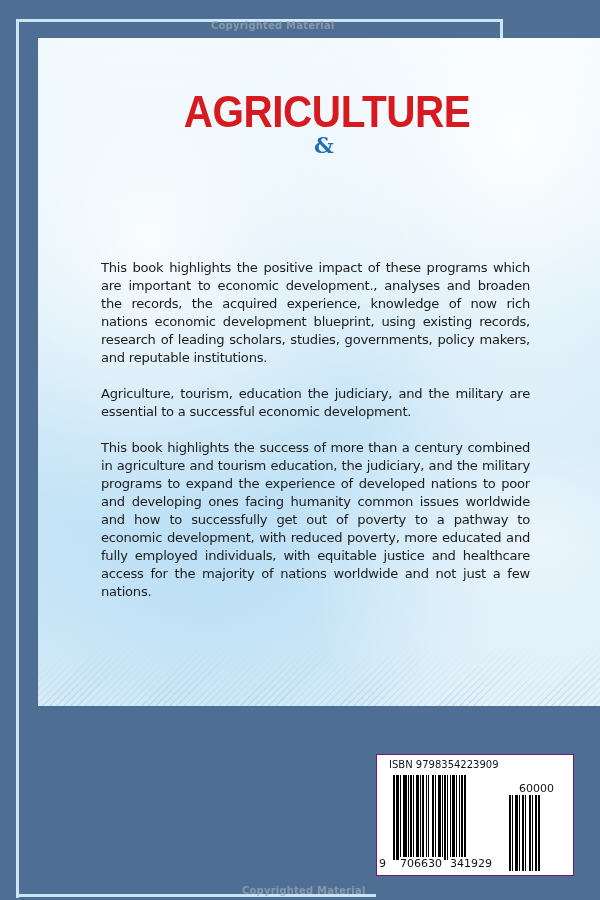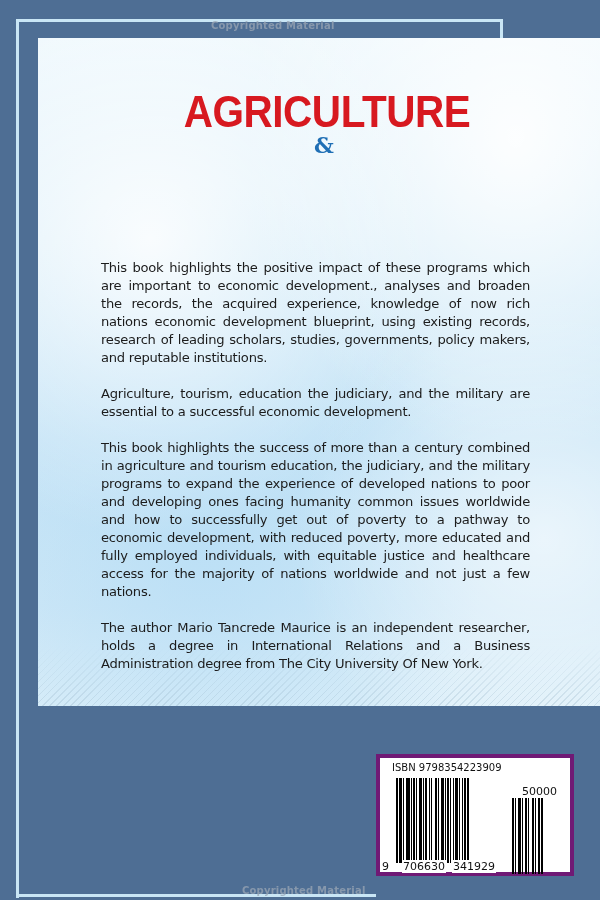--- a/index.html
+++ b/index.html
@@ -69,21 +69,21 @@
       letter-spacing: 0.5px;
     }
     .body-text {
       position: absolute; left: 63px; top: 221px; width: 429px;
       font-family: "DejaVu Sans", sans-serif; font-size: 13.1px; line-height: 18px;
       color: #1c1c1c; text-align: justify; letter-spacing: -0.25px;
     }
     .body-text p { margin-bottom: 18px; }
     .barcode-box {
       position: absolute; left: 376px; top: 754px; width: 198px; height: 122px;
-      background: #ffffff; border: 4px solid #701a75;
+      background: #ffffff; border: 1px solid #701a75;
     }
     .isbn-label {
       position: absolute; left: 12px; top: 4px; font-size: 10px; color: #111;
       font-family: "DejaVu Sans", sans-serif;
     }
     .bars-main {
       position: absolute; left: 16px; top: 20px; width: 104px; height: 85px;
       display: flex; align-items: flex-start;
     }
     .bars-main span, .bars-addon span { display: block; background: #000; height: 100%; }
@@ -114,21 +114,20 @@
 
   <div class="title-block">
     <div class="title-line1">AGRICULTURE</div>
     <div class="title-amp">&amp;</div>
   </div>
 
   <div class="body-text">
     <p>This  book highlights  the positive impact of these programs which are important to economic development., analyses and broaden the records, the acquired experience, knowledge of now rich nations economic development blueprint,  using existing records, research of leading  scholars, studies, governments, policy makers, and reputable institutions.</p>
     <p>Agriculture, tourism, education the judiciary, and the military are essential to a successful economic development.</p>
     <p>This  book highlights  the success of more than a century combined in agriculture and tourism education, the judiciary, and the military programs to expand the experience of developed nations to poor and developing ones facing humanity common issues worldwide and how to successfully get out of poverty to a pathway to economic development, with reduced poverty, more educated and fully employed individuals, with equitable justice and healthcare access for the majority of nations worldwide and not just a few  nations.</p>
-    <p>The author Mario Tancrede Maurice is an independent researcher, holds a degree in International Relations and a Business Administration degree from The City University Of New York.</p>
   </div>
 </div>
 
 <div class="barcode-box">
   <div class="isbn-label">ISBN 9798354223909</div>
   <div class="bars-main" id="bars-main">
       <span style="width: 2px;"></span>
       <span style="width: 1px; background: transparent;"></span>
       <span style="width: 3px;"></span>
       <span style="width: 1px; background: transparent;"></span>
@@ -169,21 +168,21 @@
       <span style="width: 3px;"></span>
       <span style="width: 1px; background: transparent;"></span>
       <span style="width: 1px;"></span>
       <span style="width: 2px; background: transparent;"></span>
       <span style="width: 1px;"></span>
       <span style="width: 1px; background: transparent;"></span>
       <span style="width: 2px;"></span>
       <span style="width: 1px; background: transparent;"></span>
       <span style="width: 2px;"></span>
     </div>
-  <div class="addon-digits">50000</div>
+  <div class="addon-digits">60000</div>
   <div class="bars-addon" id="bars-addon">
       <span style="width: 2px;"></span>
       <span style="width: 1px; background: transparent;"></span>
       <span style="width: 1px;"></span>
       <span style="width: 2px; background: transparent;"></span>
       <span style="width: 3px;"></span>
       <span style="width: 1px; background: transparent;"></span>
       <span style="width: 1px;"></span>
       <span style="width: 2px; background: transparent;"></span>
       <span style="width: 2px;"></span>

